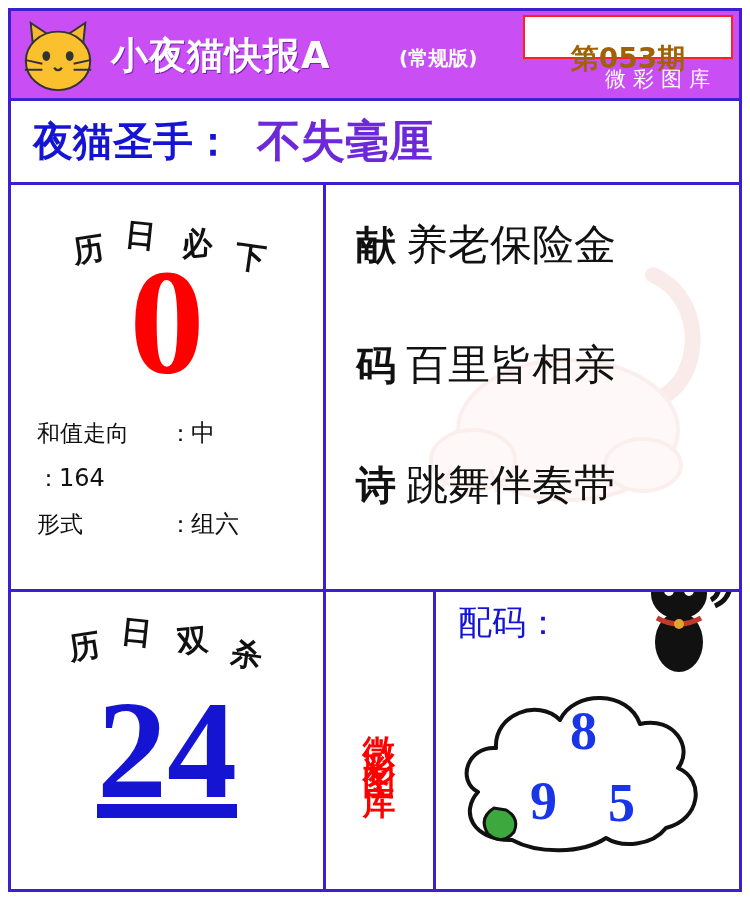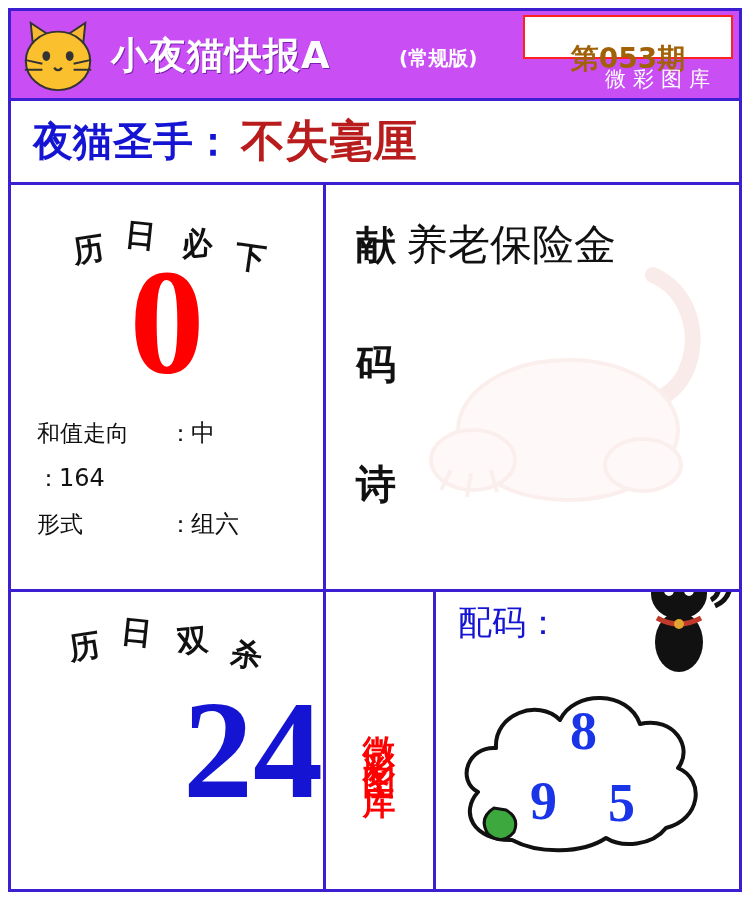--- a/index.html
+++ b/index.html
@@ -112,24 +112,24 @@
   }
   .slogan-label {
     margin-left: 22px;
     font-size: 40px;
     font-weight: bold;
     color: #1414d2;
     font-family: "DejaVu Sans", sans-serif;
     white-space: nowrap;
   }
   .slogan-value {
-    margin-left: 8px;
+    margin-left: 24px;
     font-size: 44px;
     font-weight: bold;
-    color: #b91c1c;
+    color: #6d28d9;
     font-family: "DejaVu Sans", sans-serif;
     white-space: nowrap;
   }
 
   
   .middle {
     position: relative;
     height: 407px;
     border-bottom: 3px solid #3b1fd1;
     box-sizing: border-box;
@@ -279,26 +279,27 @@
     font-size: 31px;
     font-weight: bold;
     color: #111111;
     font-family: "DejaVu Serif", serif;
   }
   .big-number-2 {
     position: absolute;
     left: 0;
     right: 0;
     top: 88px;
-    text-align: right;
+    text-align: center;
     font-size: 140px;
     line-height: 140px;
     font-weight: bold;
     color: #1414d2;
     font-family: "Liberation Serif", serif;
+    text-decoration: underline;
   }
   .vertical-watermark {
     font-size: 33px;
     color: #ff0000;
     font-family: "DejaVu Serif", serif;
     writing-mode: vertical-rl;
     letter-spacing: 16px;
     line-height: 1;
     font-weight: bold;
   }
@@ -409,23 +410,25 @@
           <path d="M48 215 l-10 20 M68 218 l-4 24 M88 215 l6 22" stroke="#f0b9b0" stroke-width="4" fill="none"></path>
           <ellipse cx="240" cy="210" rx="38" ry="26" fill="#fde6e1" stroke="#f0b9b0" stroke-width="4"></ellipse>
         </svg>
 
         <div class="poem-row poem-1">
           <span class="head">献</span>
           <span class="body">养老保险金</span>
         </div>
         <div class="poem-row poem-2">
           <span class="head">码</span>
+          <span class="body">百里皆相亲</span>
         </div>
         <div class="poem-row poem-3">
           <span class="head">诗</span>
+          <span class="body">跳舞伴奏带</span>
         </div>
       </div>
     </div>
 
     <div class="bottom">
 
       <div class="bot-left">
         <div class="tag-chars2">
           <span class="tc0">历</span>
           <span class="tc1">日</span>

